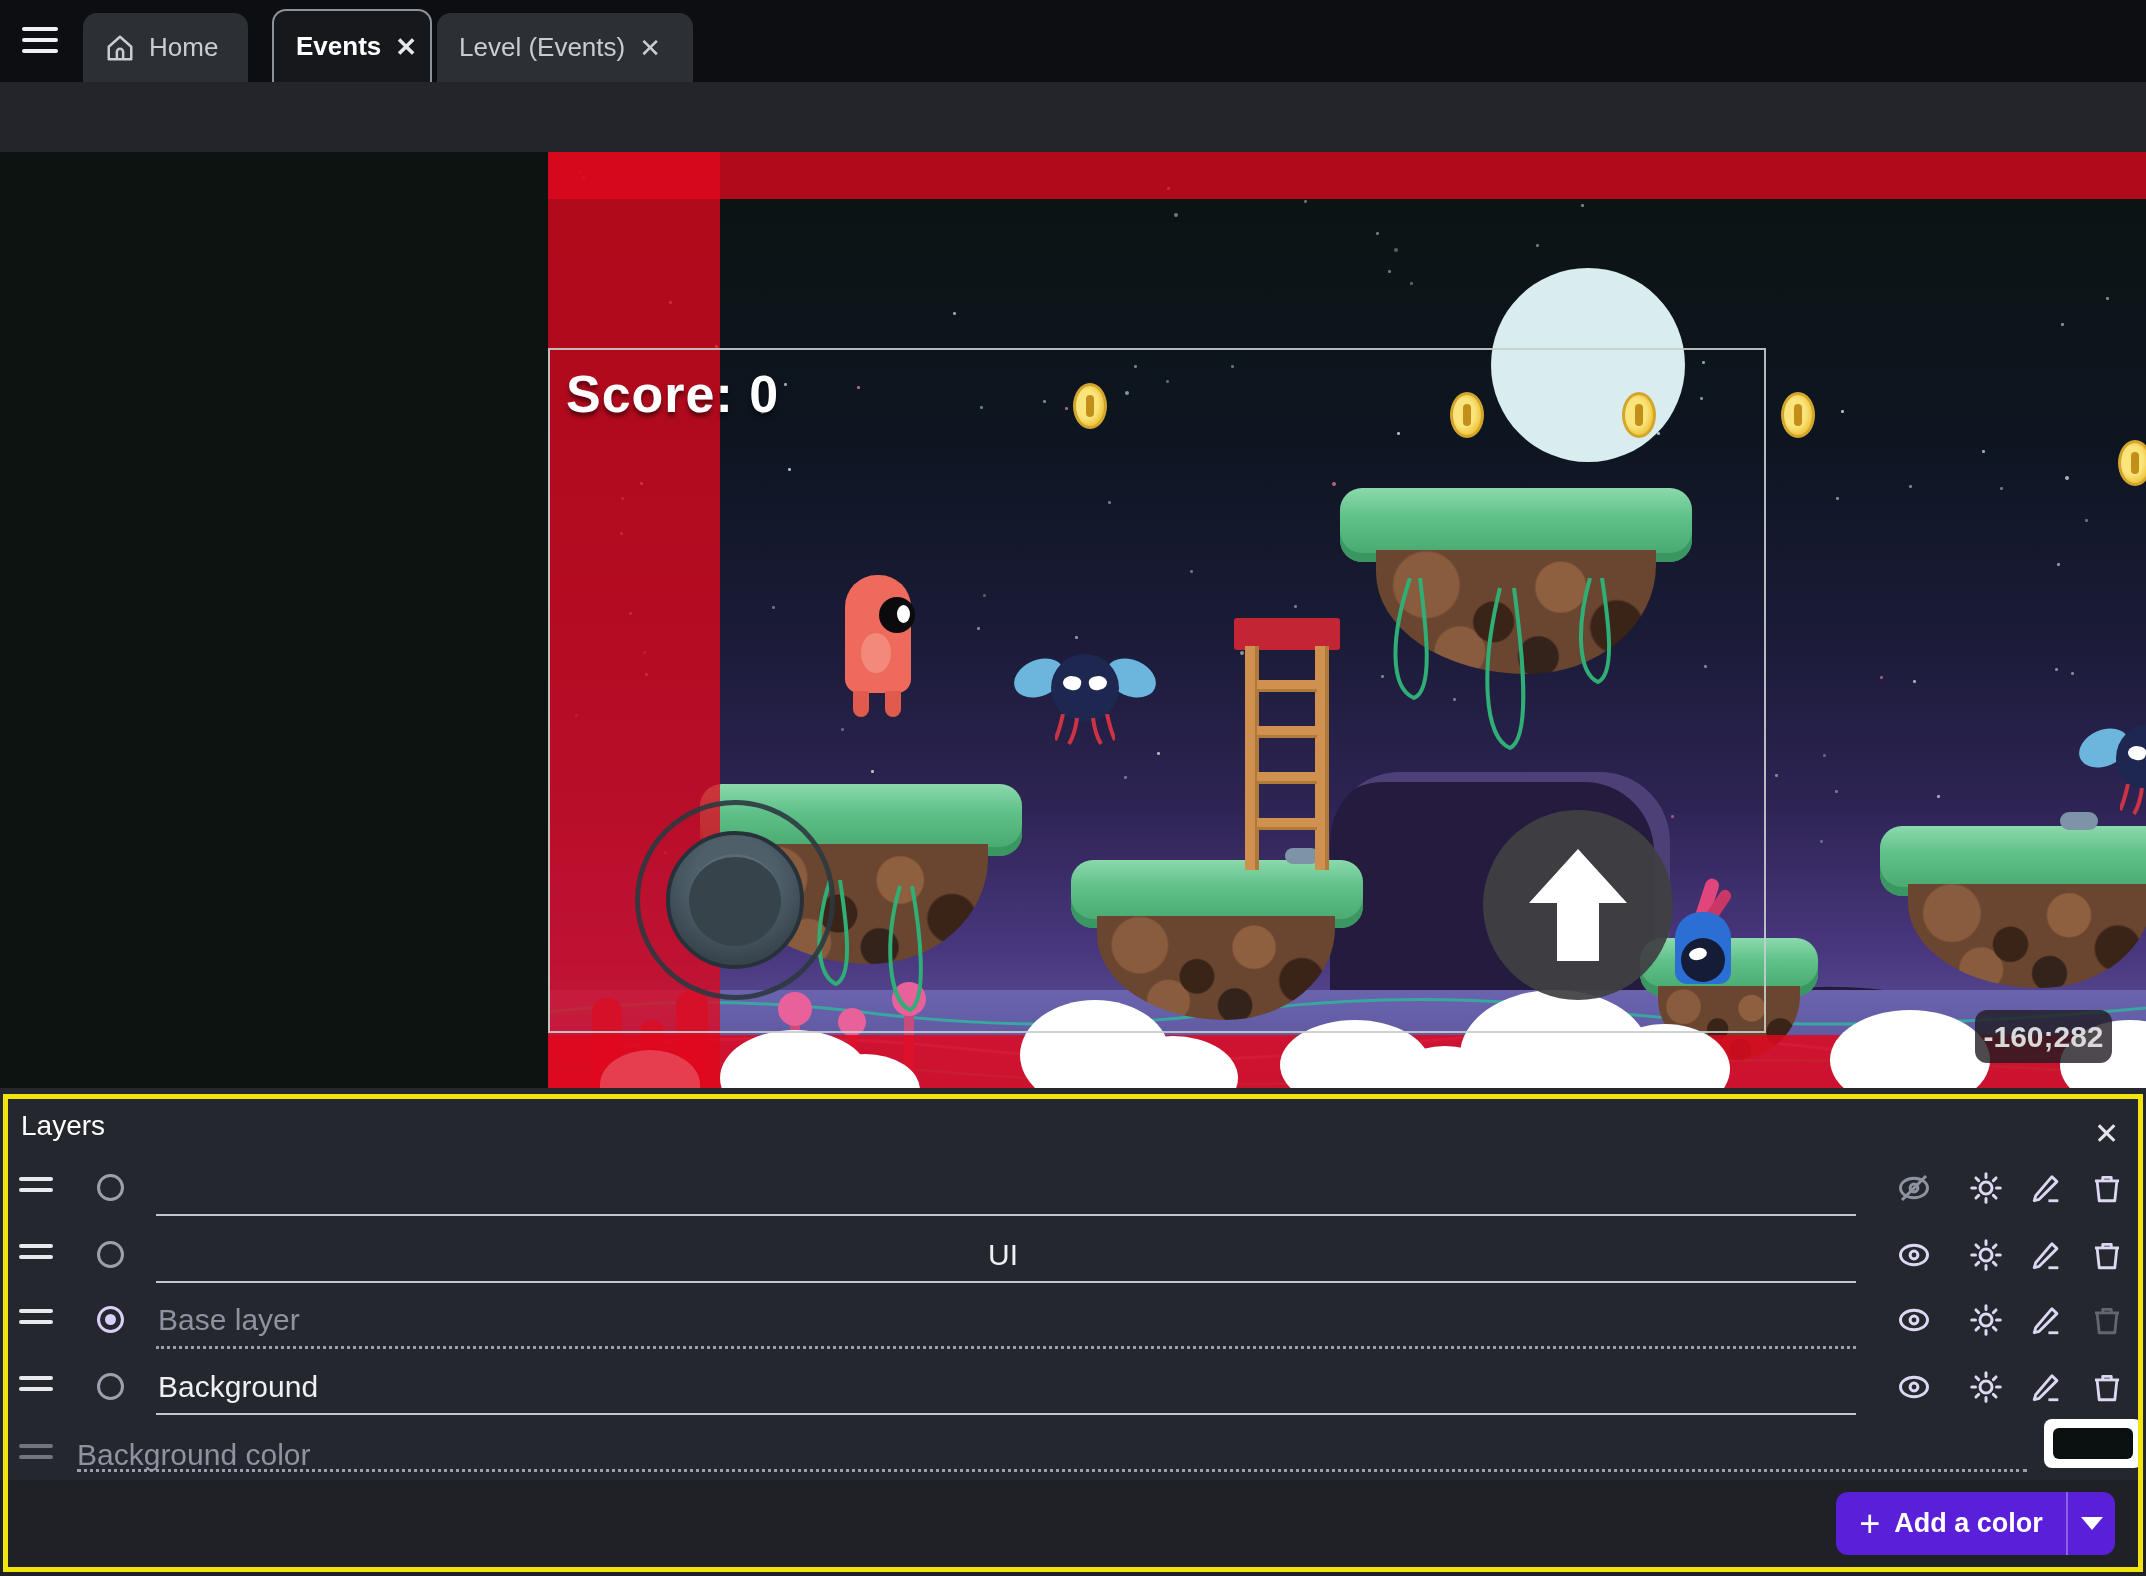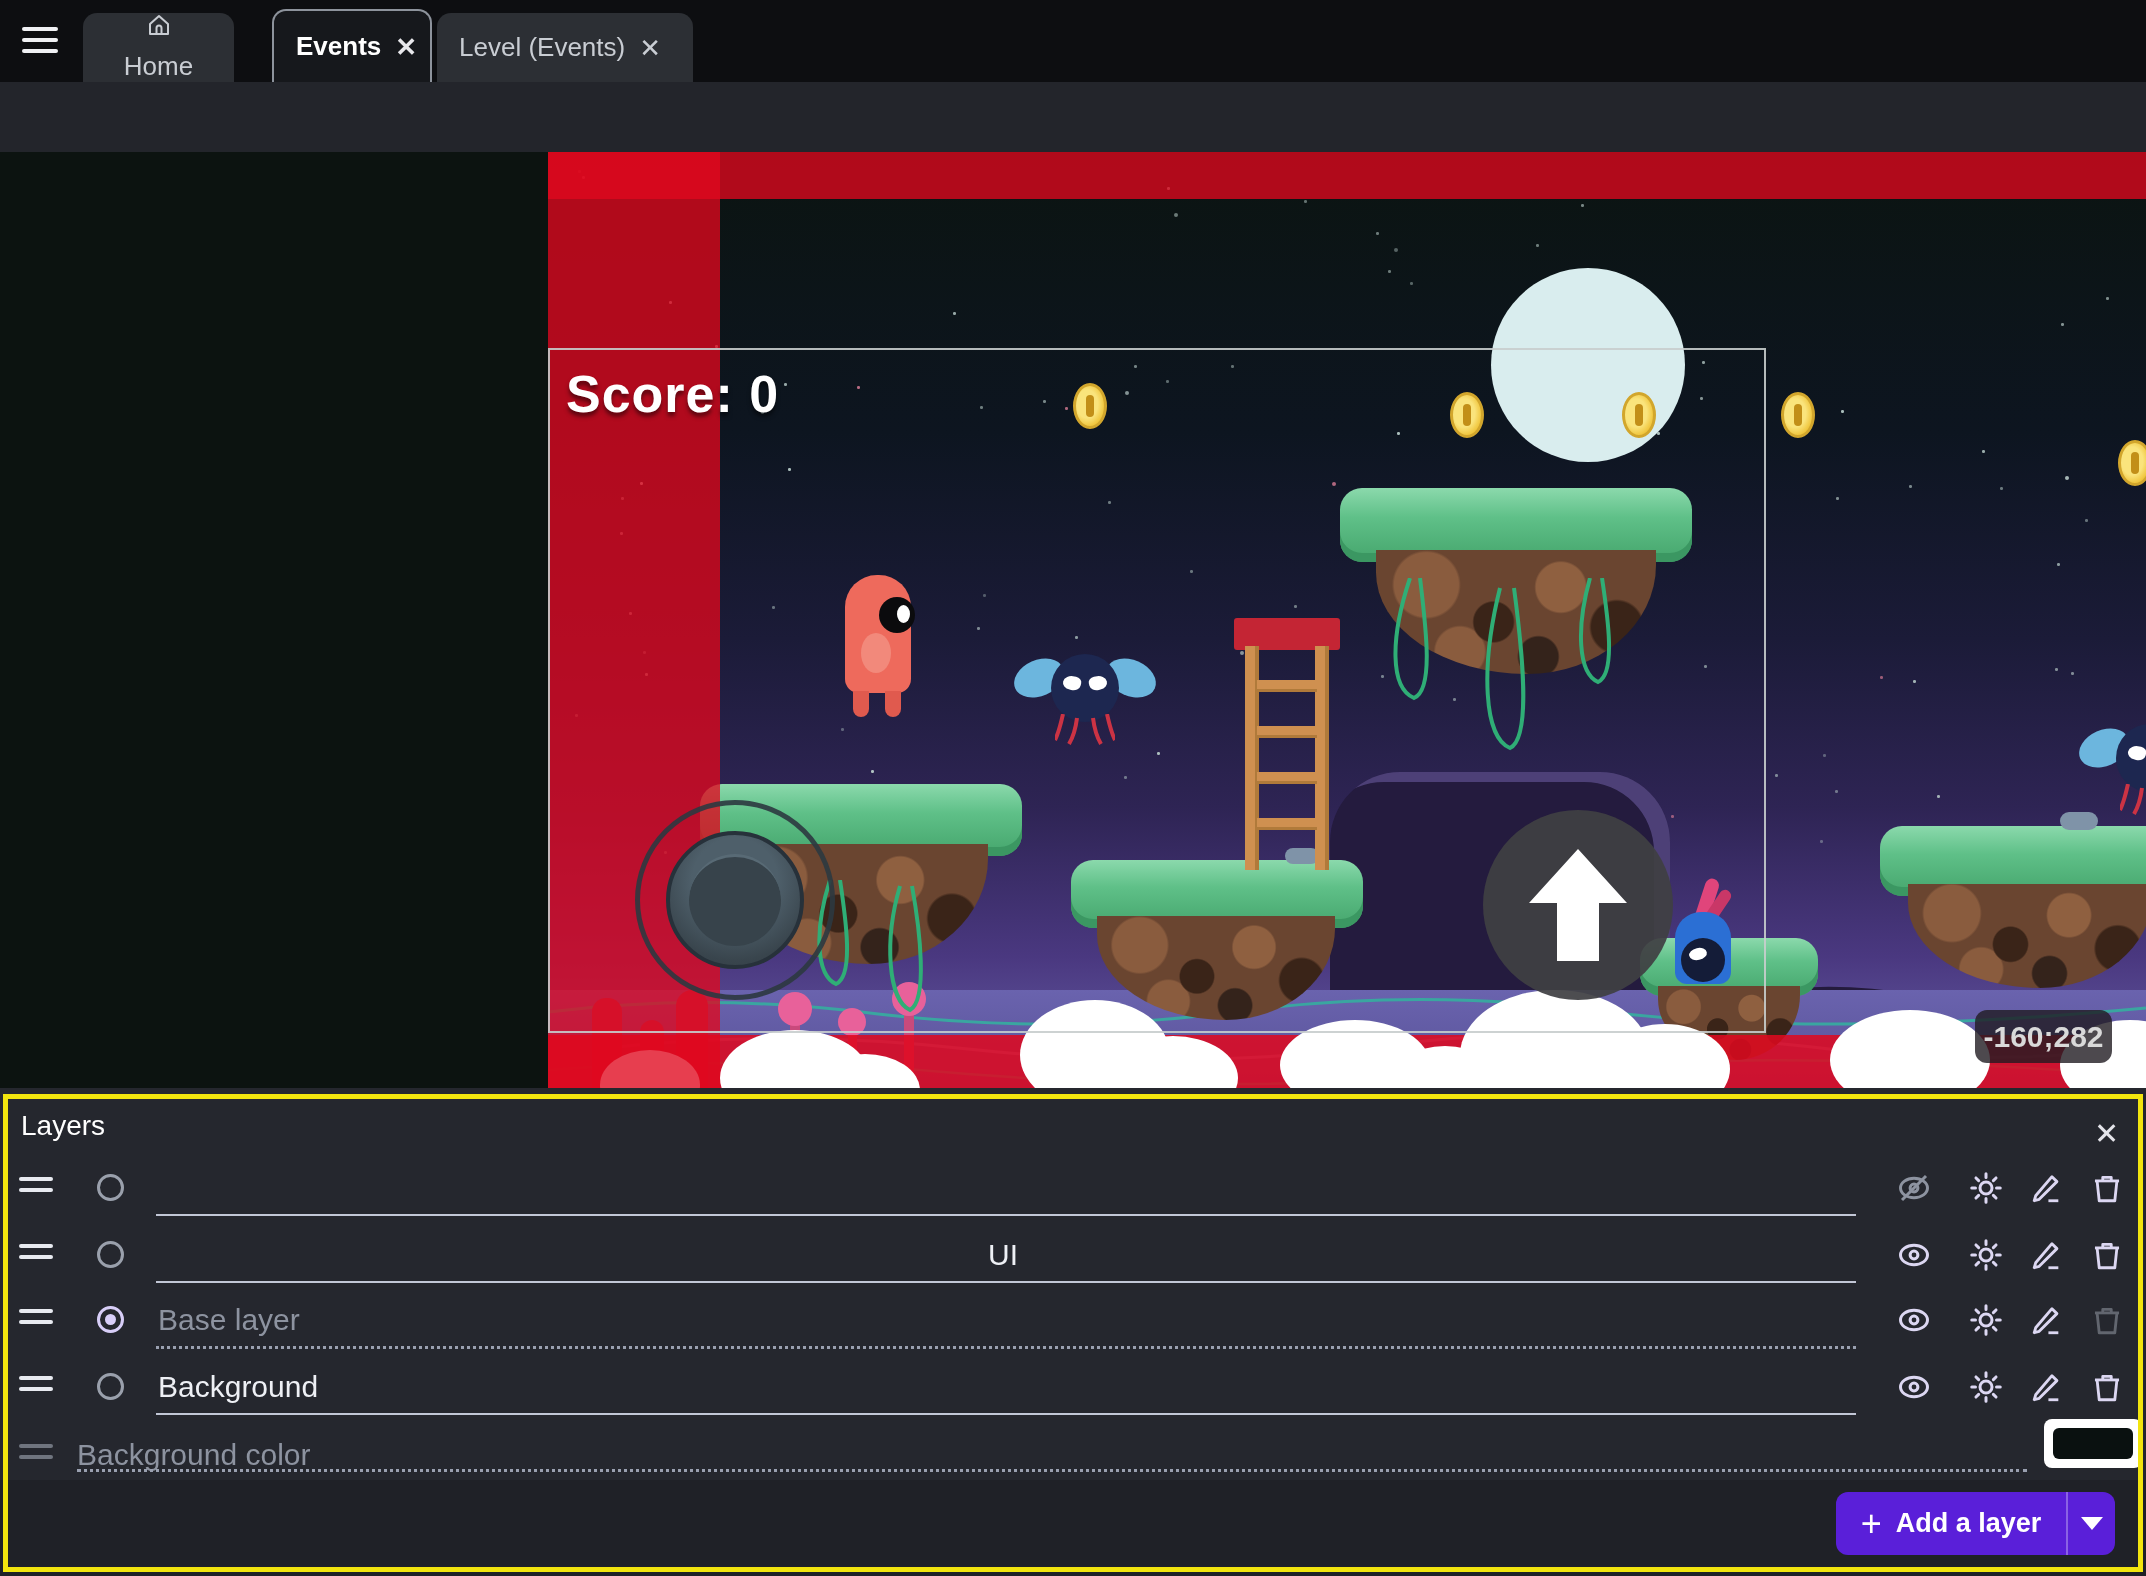--- a/index.html
+++ b/index.html
@@ -123,21 +123,21 @@
 </head>
 <body>
 
 <div id="tabbar">
   <div class="hamburger">
       <i></i>
       <i></i>
       <i></i>
     </div>
 
-  <div class="tab" style="left:83px; width:151px;flex-direction:column;">
+  <div class="tab" style="left:83px; width:165px;">
     <svg class="icon" width="30" height="30" viewBox="0 0 24 24" fill="none" stroke="#c9cdd3" stroke-width="2" stroke-linejoin="round">
         <path d="M3 11 L12 3 L21 11 V21 H3 Z"></path>
         <path d="M9.5 21 v-6 a2.5 2.5 0 0 1 5 0 v6"></path>
       </svg>
     <span>Home</span>
   </div>
 
   <div class="tab active" style="left:272px; width:160px;">
     <span>Events</span>
     <span class="x">✕</span>
@@ -683,21 +683,21 @@
   <div id="bgcolor-label">Background color</div>
   <div id="bgcolor-line"></div>
   <div id="bgcolor-swatch">
       <div class="inner" style="background: rgb(10, 17, 16);"></div>
     </div>
 
   <div id="panel-footer">
     <div id="add-layer-btn">
       <div class="main">
         <span class="plus">+</span>
-        <span>Add a layer</span>
+        <span>Add a color</span>
       </div>
       <div class="sep"></div>
       <div class="caret-part">
           <span class="caret"></span>
         </div>
     </div>
   </div>
 
   <div id="panel-yellow-border"></div>
 </div>

